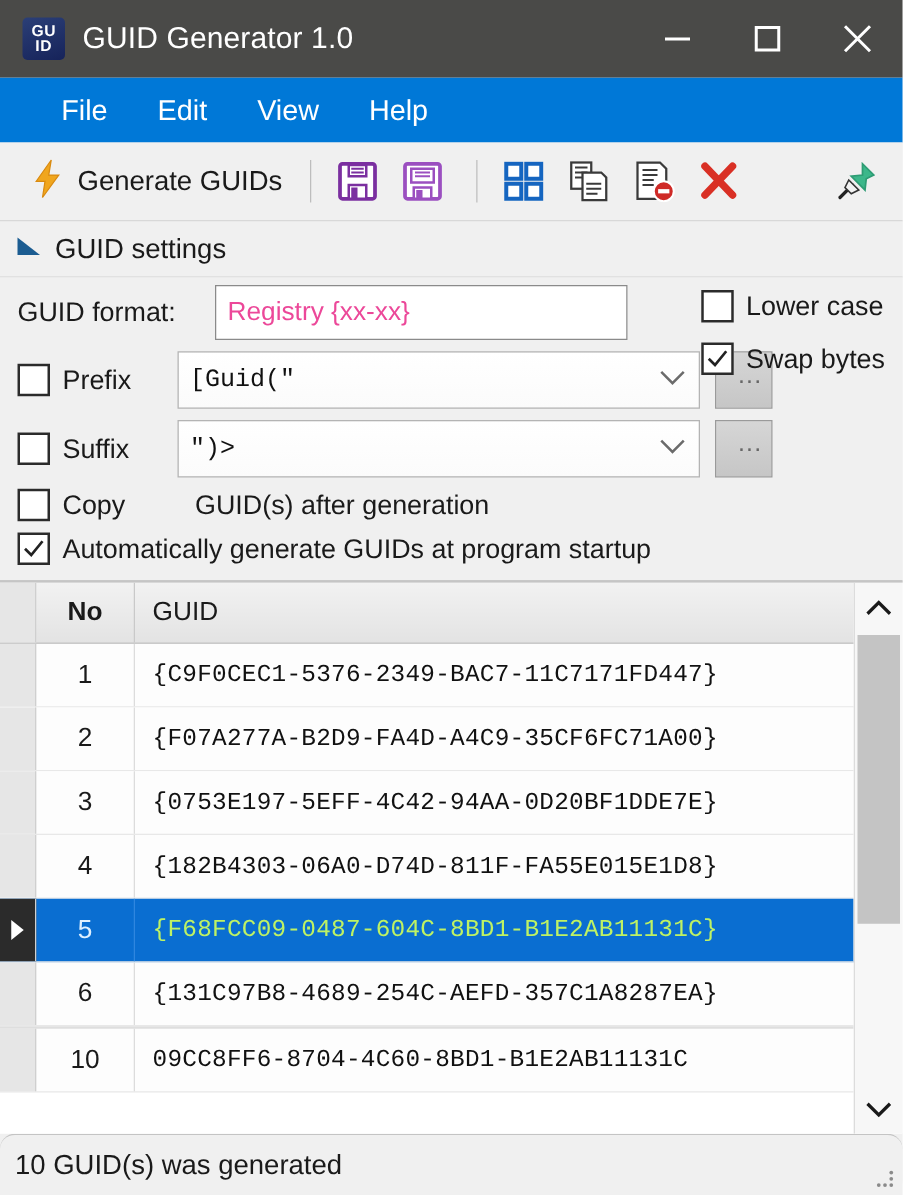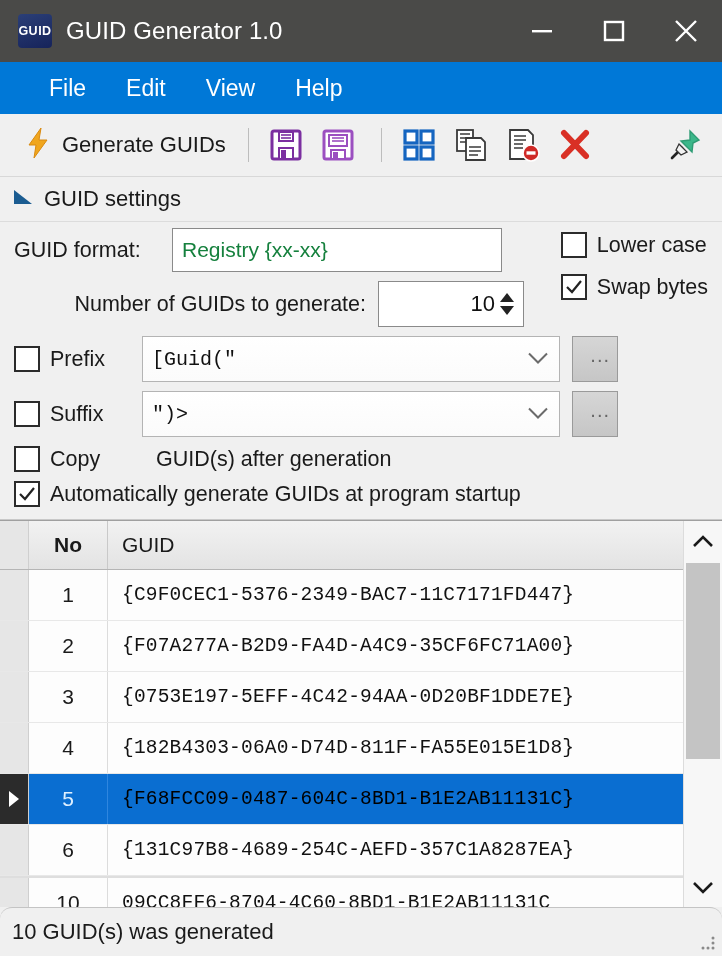--- a/index.html
+++ b/index.html
@@ -26,21 +26,21 @@
     background: #4a4a48;
     display: flex; align-items: center;
     flex: 0 0 auto;
     position: relative;
   }
   .app-icon {
     width: 34px; height: 34px;
     margin-left: 18px; margin-right: 14px;
     background: linear-gradient(160deg,#2b3f77 0%,#16235a 100%);
     border-radius: 4px;
-    display: flex; flex-direction: row;
+    display: flex; flex-direction: column;
     align-items: center; justify-content: center;
     color: #fff; font-size: 12.5px; font-weight: bold;
     line-height: 12px; letter-spacing: .5px;
     flex: 0 0 auto;
   }
   .app-icon span { display:block; }
   .title-text {
     color: #ffffff;
     font-size: 24px;
     letter-spacing: .1px;
@@ -135,21 +135,21 @@
     margin-bottom: 9px;
   }
   .lbl { font-size: 21.5px; color: #1a1a1a; white-space: nowrap; }
 
   .textbox {
     background: #ffffff;
     border: 1px solid #8a8a8a;
     height: 44px;
     display: flex; align-items: center;
     padding: 0 9px;
-    font-size: 21px; color: #15803d;
+    font-size: 21px; color: #ec4899;
     box-sizing: border-box;
   }
   .combo {
     background: linear-gradient(#ffffff,#fbfbfb);
     border: 1px solid #b4b4b4;
     height: 46px;
     display: flex; align-items: center;
     padding: 0 9px;
     box-sizing: border-box;
     position: relative;
@@ -258,21 +258,21 @@
     flex: 1 1 auto;
     display: flex; align-items: center;
     padding-left: 14px;
     font-family: "Liberation Mono", monospace;
     font-size: 19.5px; color: #111; letter-spacing: .2px;
     white-space: nowrap; overflow: hidden;
   }
   .grow.selected { background: #0a6ed1; }
   .grow.selected .r-ind { background: #2b2b2b; }
   .grow.selected .r-no { color: #dff0ff; border-right-color:#2f86df; }
-  .grow.selected .r-guid { color: #000000; }
+  .grow.selected .r-guid { color: #bef264; }
   .grow.gap { border-top: 2px solid #dedede; }
 
   .vscroll {
     width: 38px; flex: 0 0 auto;
     background: #f7f7f7;
     border-left: 1px solid #dcdcdc;
     display: flex; flex-direction: column;
     align-items: center;
     position: relative;
   }
@@ -453,34 +453,20 @@
         </span>
         <span class="cb-label">Swap bytes</span>
       </div>
     </div>
 
     <div class="row">
       <span class="lbl" style="width:158px;">GUID format:</span>
       <span class="textbox" style="width:330px;">Registry {xx-xx}</span>
     </div>
 
-    <div class="row">
-      <span class="lbl" style="width:352px; text-align:right; padding-right:12px;">Number of GUIDs to generate:</span>
-      <span class="spin">
-        <span class="val">10</span>
-        <span class="btns">
-          <svg width="16" height="9" viewBox="0 0 16 9">
-              <path d="M8 0 L15 9 L1 9 Z" fill="#222"></path>
-            </svg>
-          <svg width="16" height="9" viewBox="0 0 16 9">
-              <path d="M8 9 L1 0 L15 0 Z" fill="#222"></path>
-            </svg>
-        </span>
-      </span>
-    </div>
 
     <div class="row">
       <span class="cb" style="margin-right:10px;"></span>
       <span class="lbl" style="width:92px;">Prefix</span>
       <span class="combo" style="width:418px;">
         <span>[Guid("</span>
         <span class="arrow">
           <svg width="22" height="13" viewBox="0 0 22 13">
               <path d="M2 2 L11 11 L20 2" stroke="#6b6b6b" stroke-width="2" fill="none"></path>
             </svg>

